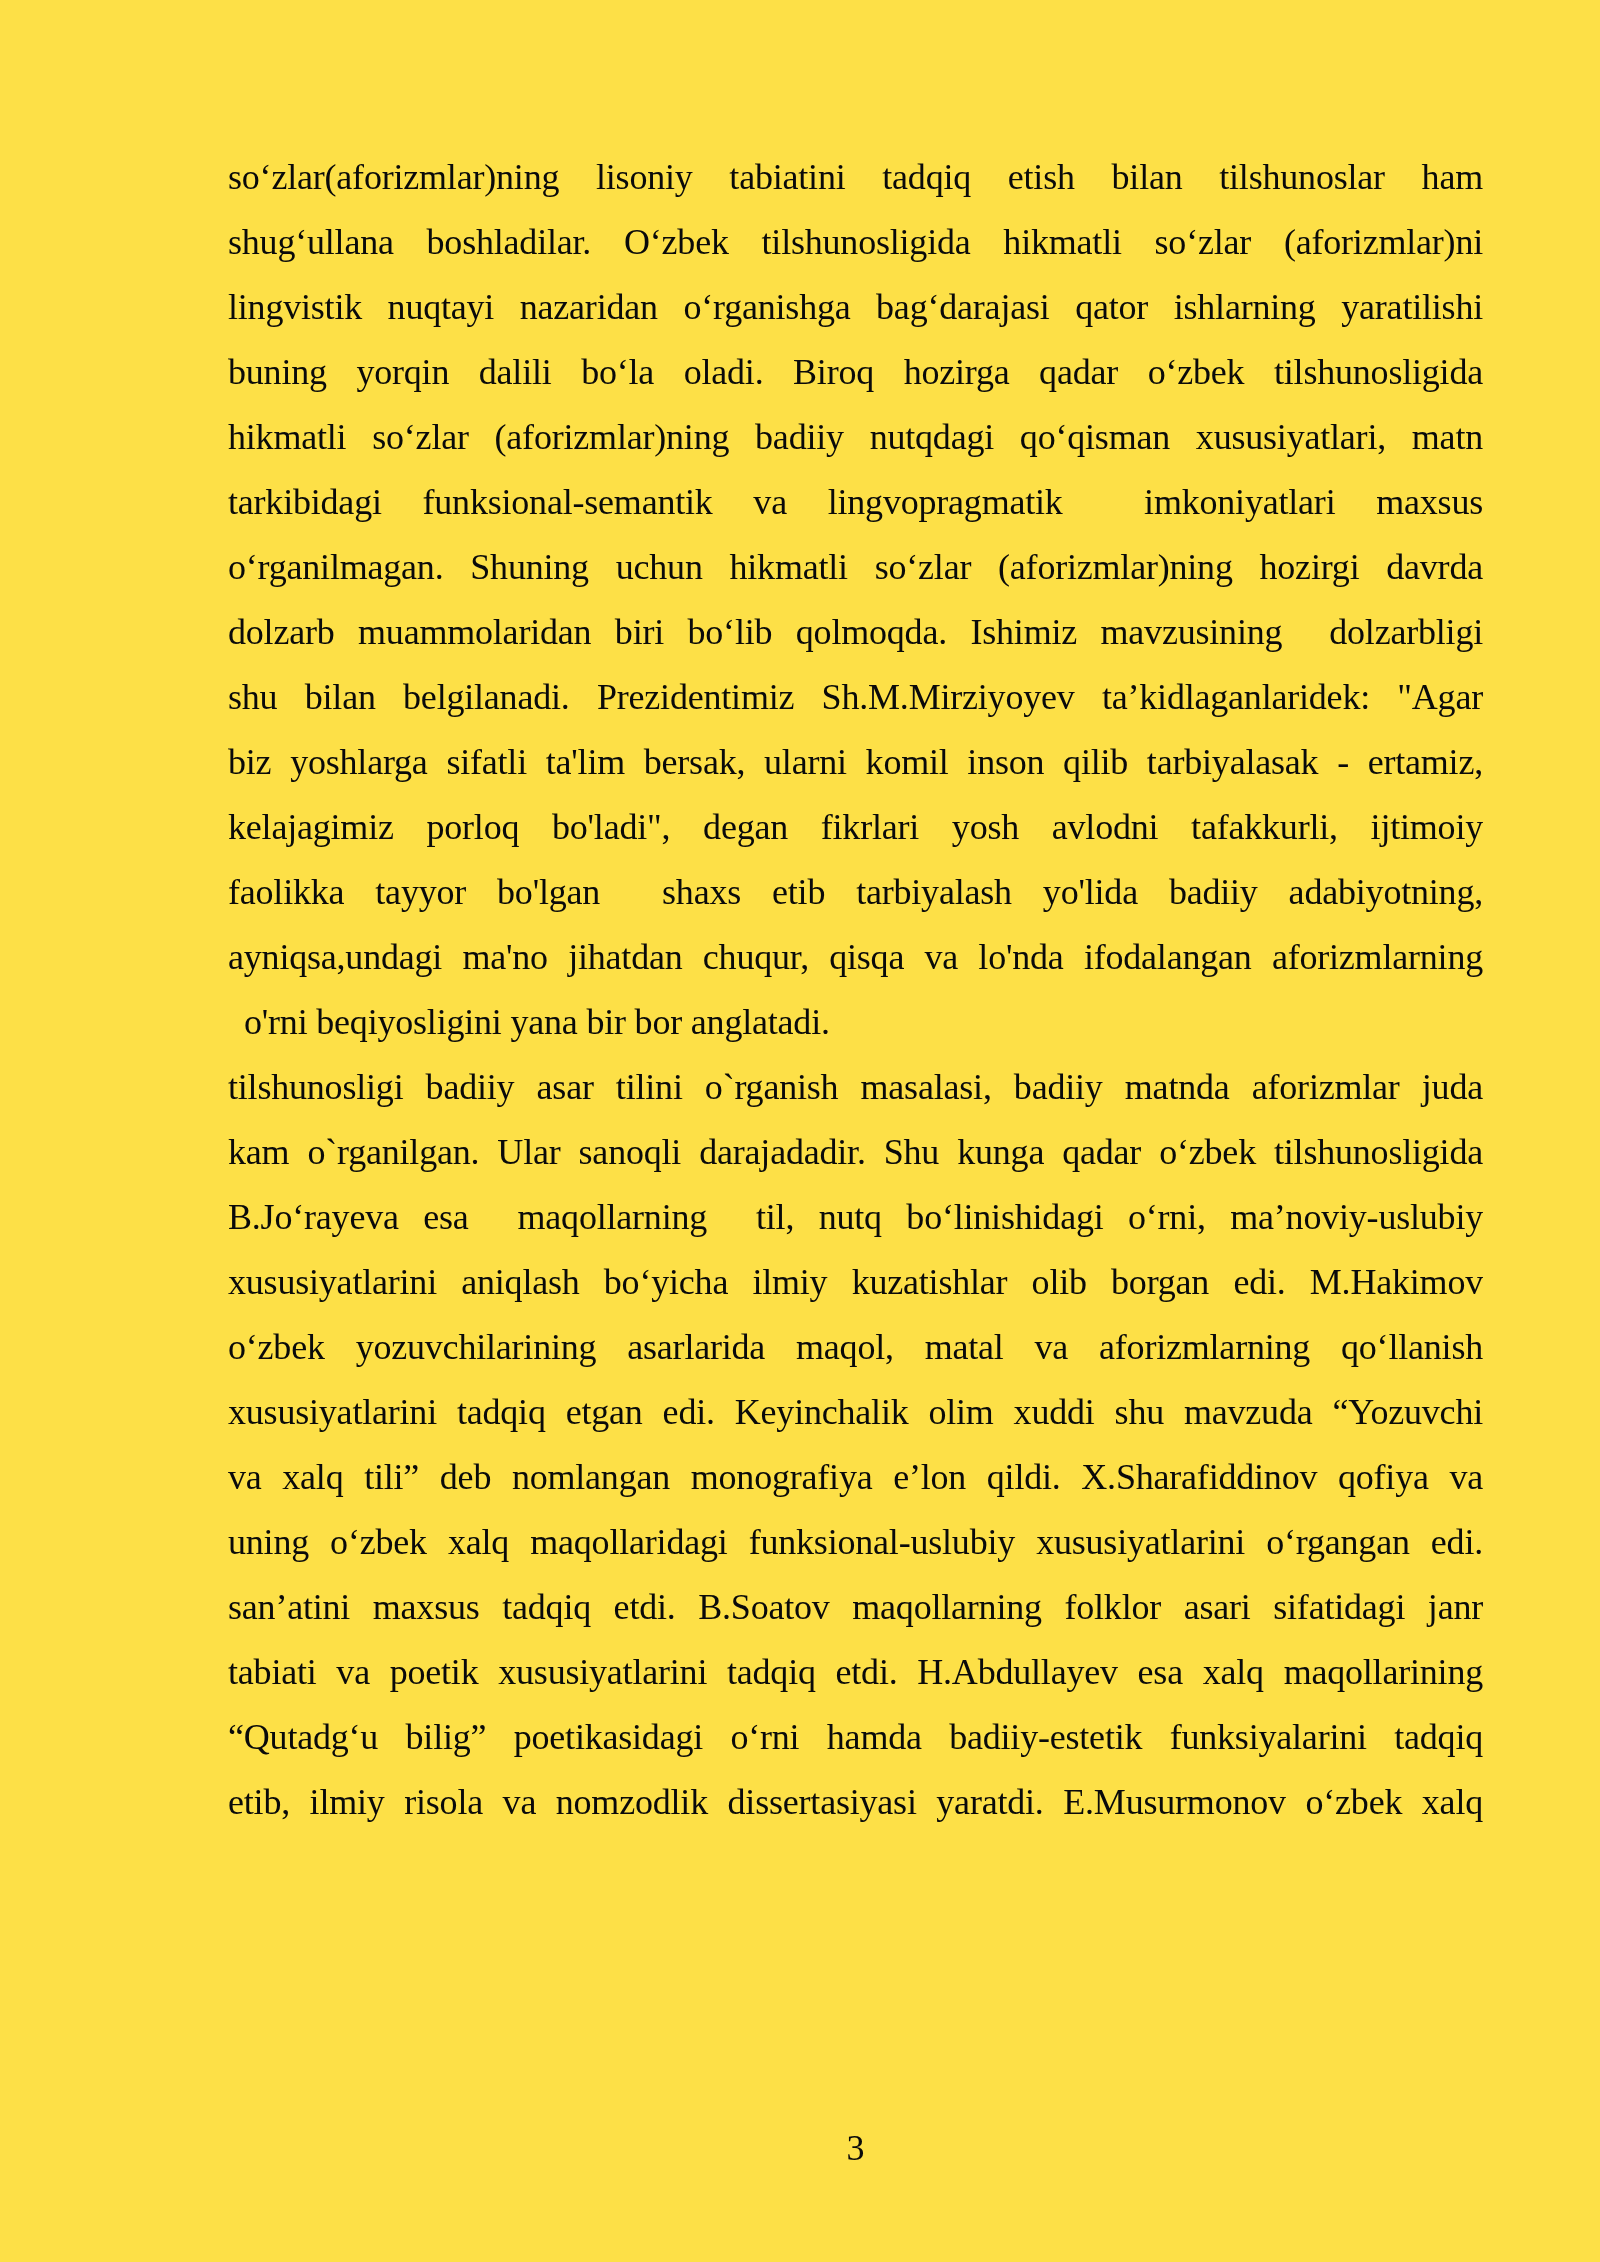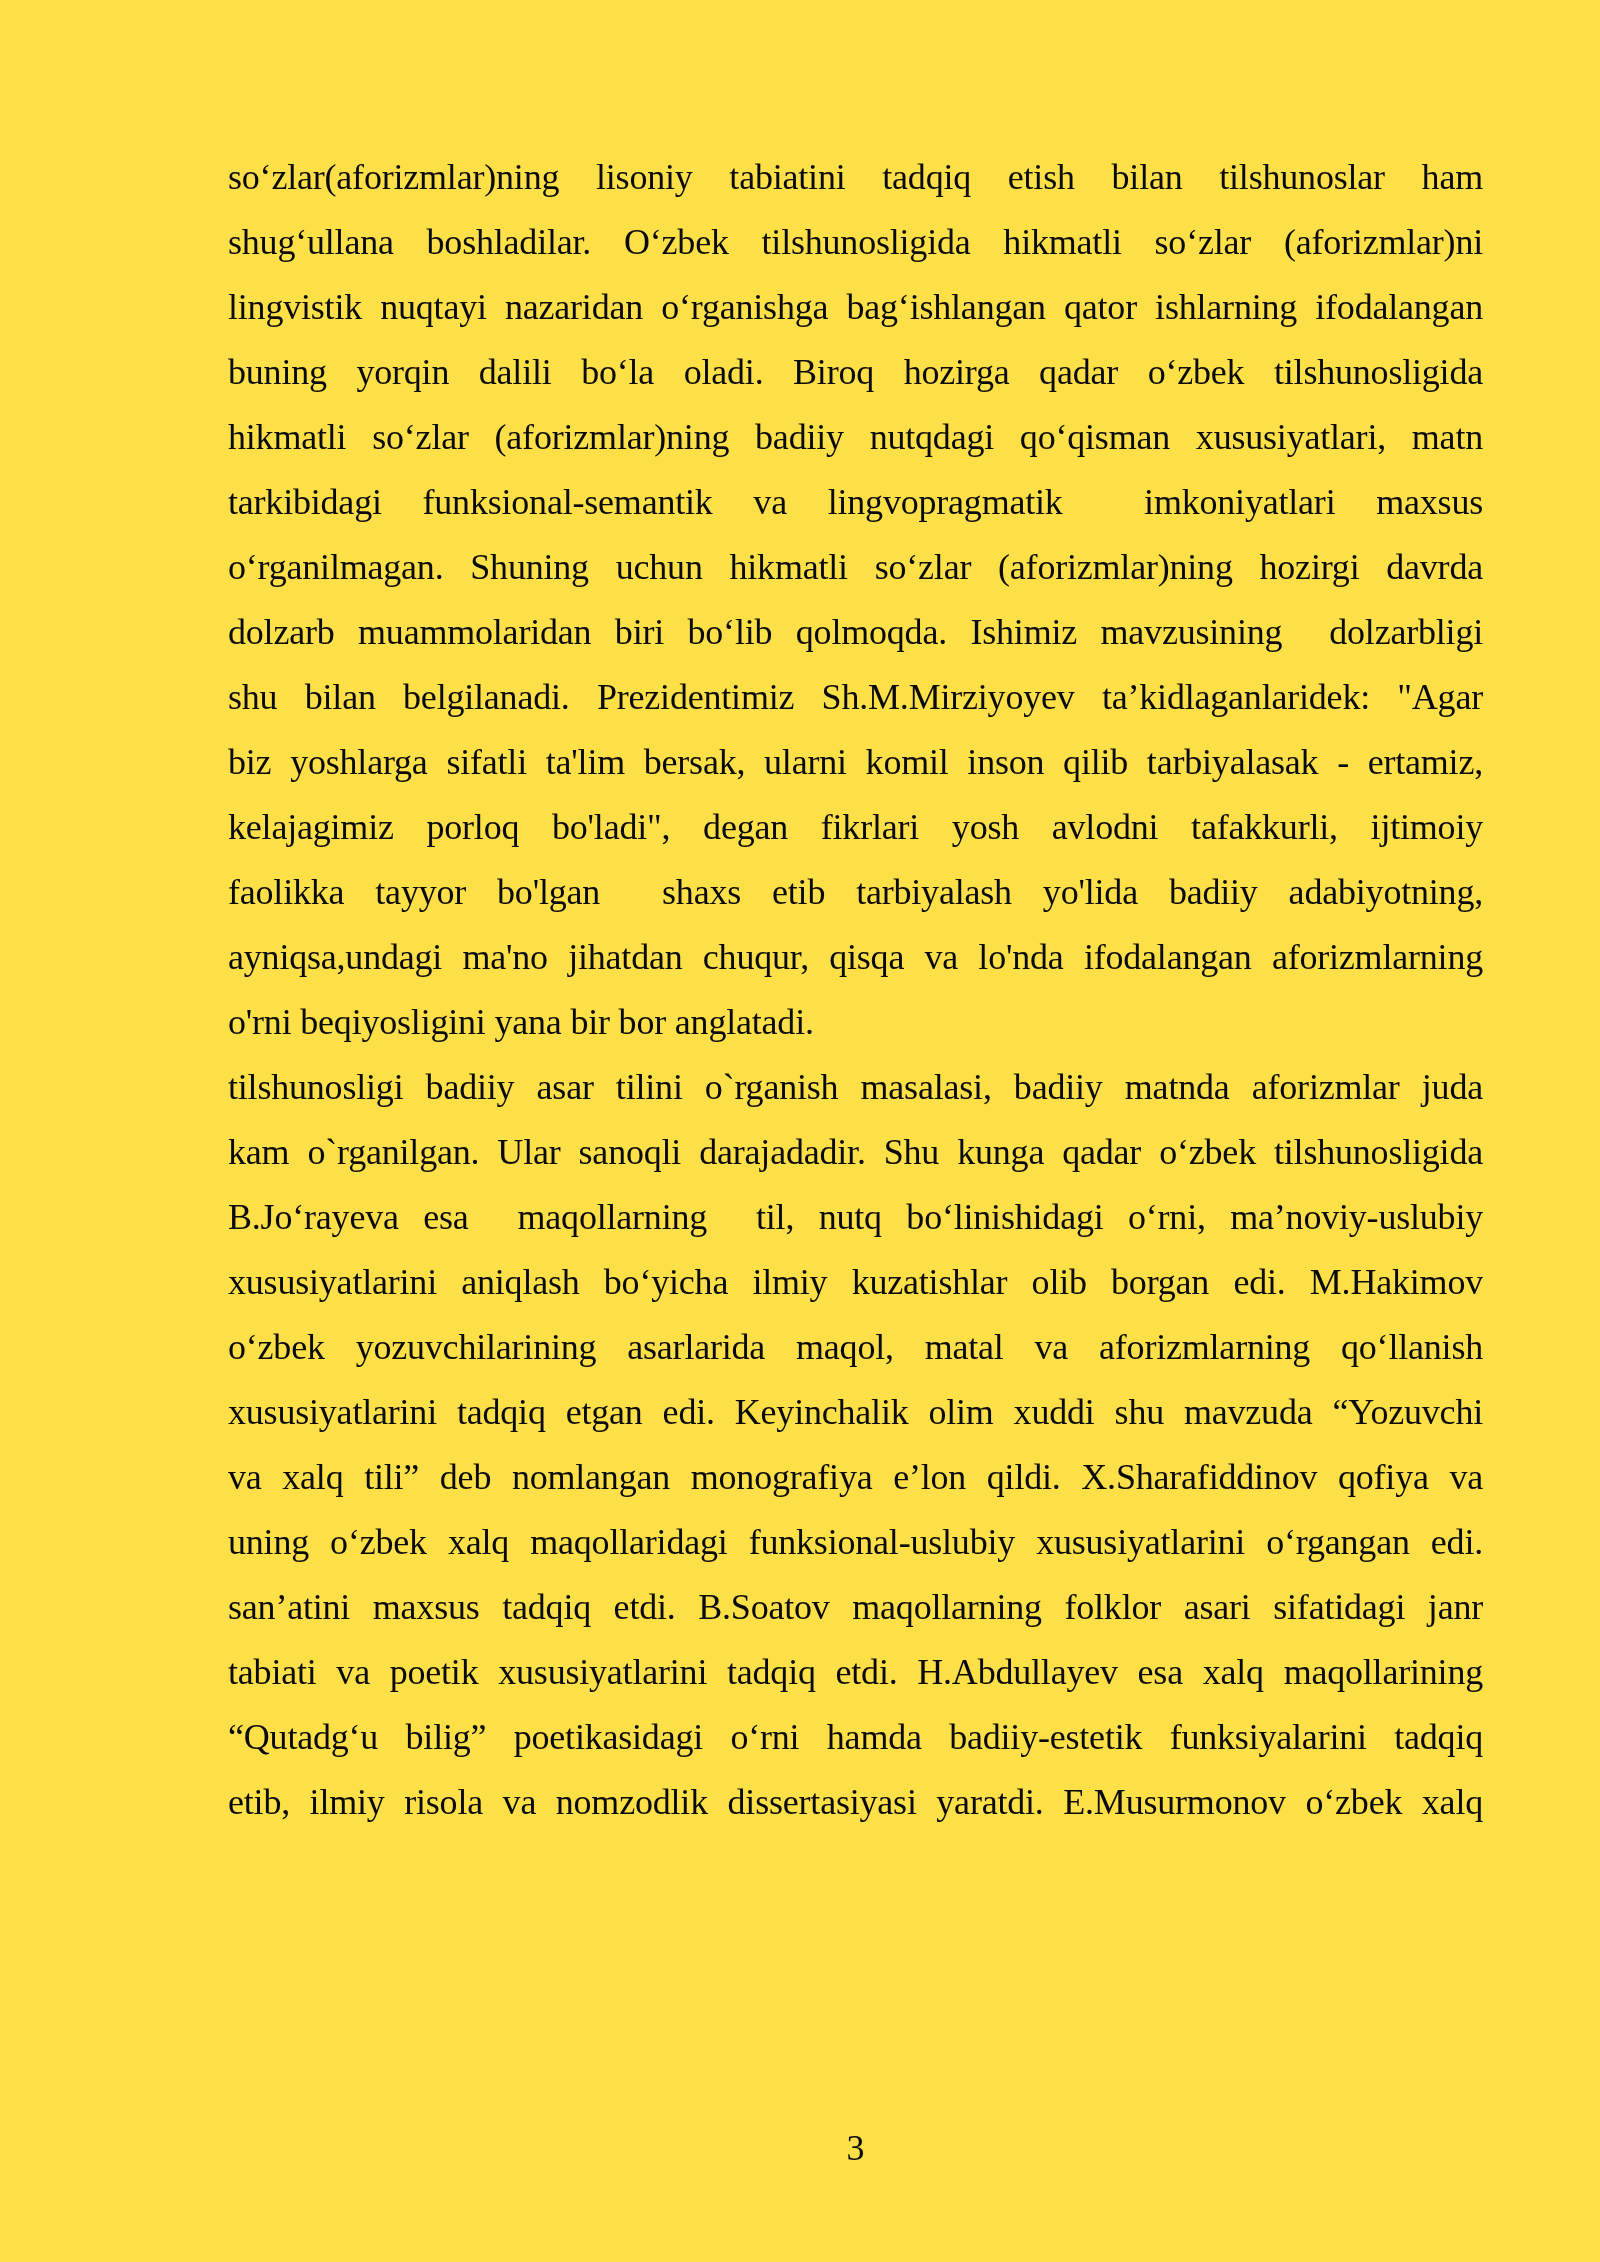--- a/index.html
+++ b/index.html
@@ -28,20 +28,21 @@
     height: 65px;
     letter-spacing: -0.2px;
     text-align: justify;
     text-align-last: justify;
     overflow: hidden;
     white-space: normal;
   }
   .line.nojust {
     text-align: center;
     text-align-last: left;
+    margin-left: 16px;
   }
   .line.indent {
     text-indent: 160px;
   }
   .bold {
     font-weight: bold;
   }
   .pagenum {
     position: absolute;
     left: 228px;
@@ -54,21 +55,21 @@
   }
 </style>
 </head>
 <body>
 
 <div class="page">
   <div class="textblock" id="textblock">
       <div>
         <div class="line"><span>so‘zlar(aforizmlar)ning lisoniy tabiatini tadqiq etish bilan tilshunoslar ham</span></div>
         <div class="line"><span>shug‘ullana boshladilar. O‘zbek tilshunosligida hikmatli so‘zlar (aforizmlar)ni</span></div>
-        <div class="line"><span>lingvistik nuqtayi nazaridan o‘rganishga bag‘ishlangan qator ishlarning ifodalangan</span></div>
+        <div class="line"><span>lingvistik nuqtayi nazaridan o‘rganishga bag‘darajasi qator ishlarning yaratilishi</span></div>
         <div class="line"><span>buning yorqin dalili bo‘la oladi. Biroq hozirga qadar o‘zbek tilshunosligida</span></div>
         <div class="line"><span>hikmatli so‘zlar (aforizmlar)ning badiiy nutqdagi qo‘qisman xususiyatlari, matn</span></div>
         <div class="line"><span>tarkibidagi funksional-semantik va lingvopragmatik&nbsp; imkoniyatlari maxsus</span></div>
         <div class="line"><span>o‘rganilmagan. Shuning uchun hikmatli so‘zlar (aforizmlar)ning hozirgi davrda</span></div>
         <div class="line"><span>dolzarb muammolaridan biri bo‘lib qolmoqda. Ishimiz mavzusining&nbsp; dolzarbligi</span></div>
         <div class="line"><span>shu bilan belgilanadi. Prezidentimiz Sh.M.Mirziyoyev ta’kidlaganlaridek: "Agar</span></div>
         <div class="line"><span>biz yoshlarga sifatli ta'lim bersak, ularni komil inson qilib tarbiyalasak - ertamiz,</span></div>
         <div class="line"><span>kelajagimiz porloq bo'ladi", degan fikrlari yosh avlodni tafakkurli, ijtimoiy</span></div>
         <div class="line"><span>faolikka tayyor bo'lgan&nbsp; shaxs etib tarbiyalash yo'lida badiiy adabiyotning,</span></div>
         <div class="line"><span>ayniqsa,undagi ma'no jihatdan chuqur, qisqa va lo'nda ifodalangan aforizmlarning</span></div>

